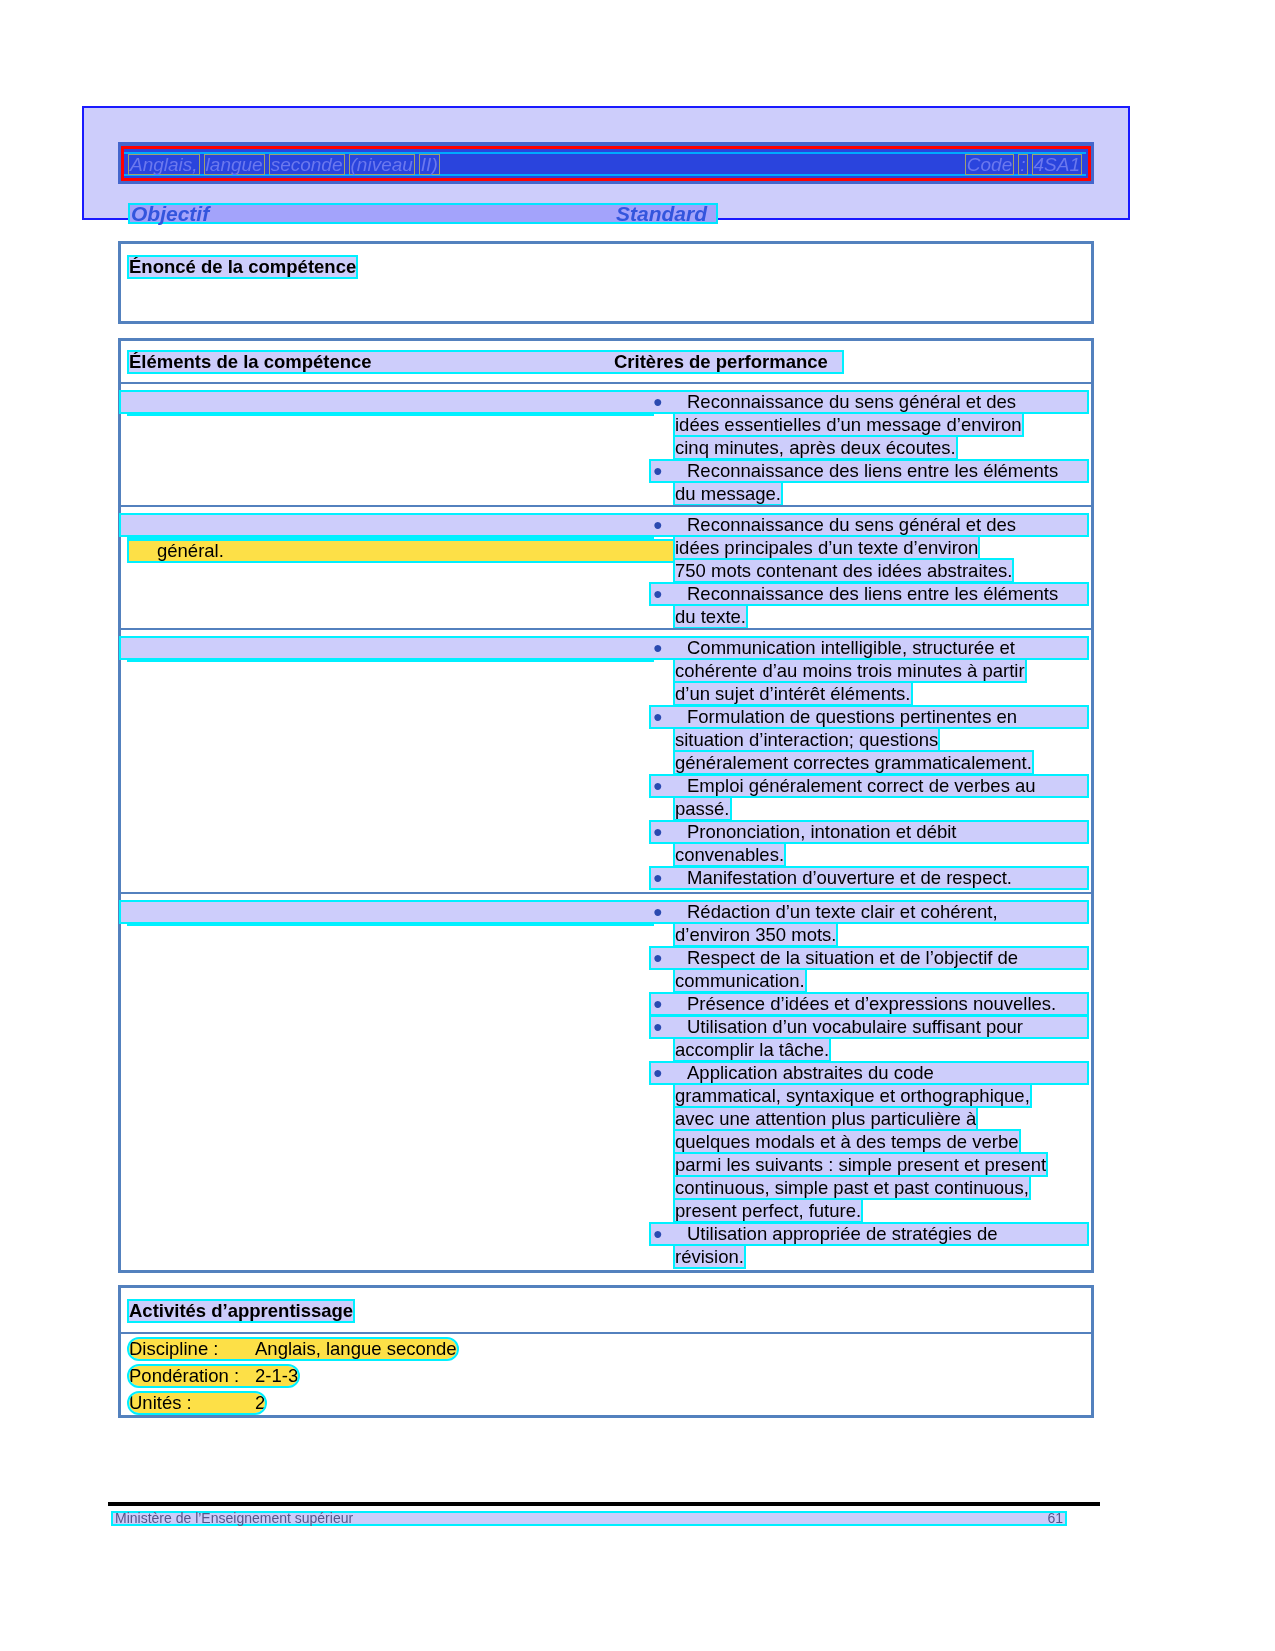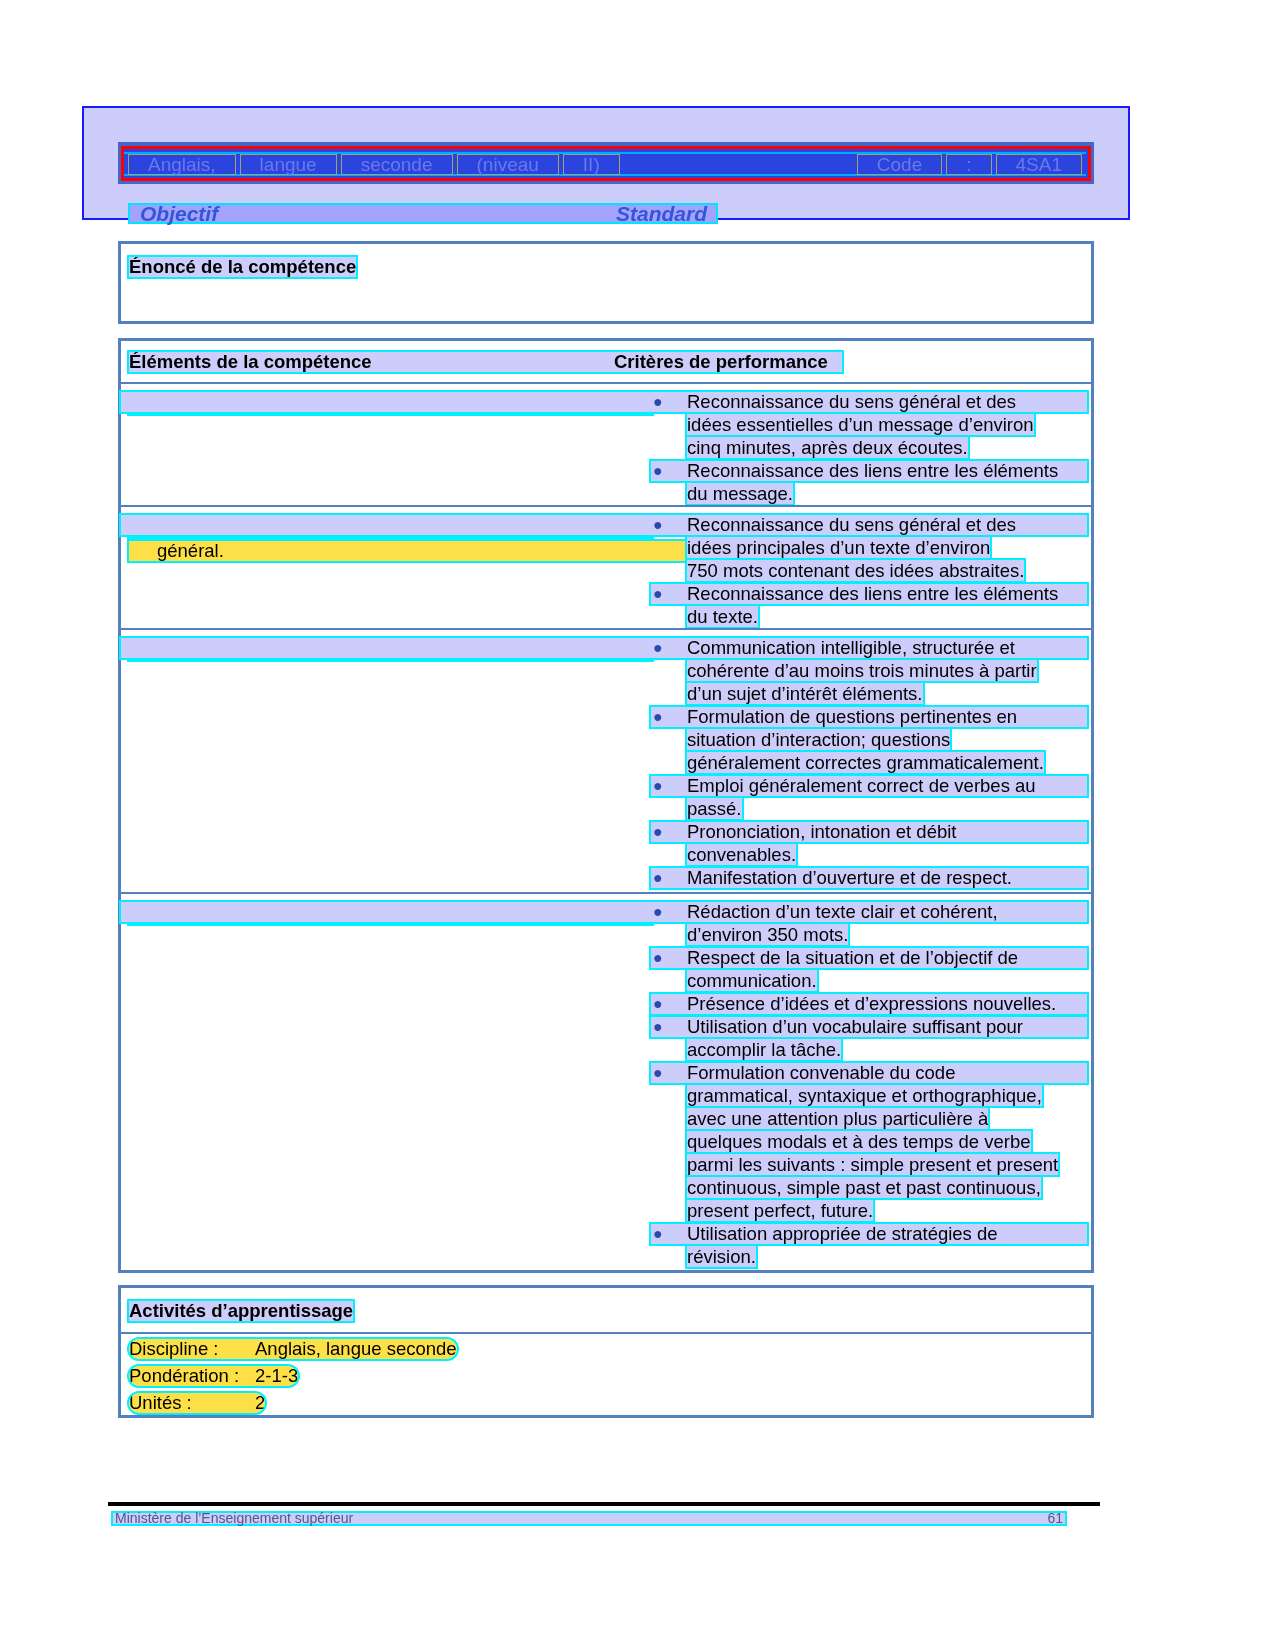--- a/index.html
+++ b/index.html
@@ -18,30 +18,30 @@
     .title-bar-inner {
       position: absolute; left: 121px; top: 146px; width: 970px; height: 35px;
       border: 3px solid #ff0000; background: #2a44dd;
     }
     .title-bar-text {
       position: absolute; left: 124px; top: 152px; width: 962px; height: 24px;
       border-top: 2px solid #00aaff; border-bottom: 2px solid #00aaff;
       display: flex; justify-content: space-between; align-items: center;
       font-size: 19px; color: #6b78ee; padding: 0 4px;
     }
-    .title-bar-text .w { border: 1px solid #a0a070; padding: 0 19px; margin-right: 4px; line-height: 19px; }
+    .title-bar-text .w { border: 1px solid #a0a070; padding: 0 1px; margin-right: 4px; line-height: 19px; font-style: italic; }
     .title-bar-text .grp { display: flex; }
 
     .objstd {
       position: absolute; left: 128px; top: 203px; width: 590px; height: 21px;
       background: #a3a3fb; border: 2px solid #00e5ff;
       font-style: italic; font-weight: bold; font-size: 21px; color: #3355dd;
       line-height: 17px;
     }
-    .objstd .l { position: absolute; left: 10px; top: 0; }
+    .objstd .l { position: absolute; left: 1px; top: 0; }
     .objstd .r { position: absolute; left: 486px; top: 0; }
 
     
     .box { position: absolute; left: 118px; width: 976px; border: 3px solid #5381be; background: #fff; }
     .box .row { position: relative; border-top: 2px solid #5381be; }
     .box .row:first-child { border-top: none; }
 
     .hl { background: #cdcdfb; outline: 2px solid #00f0ff; display: inline-block; line-height: 20px; }
     .bold { font-weight: bold; }
 
@@ -66,21 +66,21 @@
     .el-left .cont { padding-left: 28px; }
     .el-right { position: absolute; left: 530px; width: 436px; }
     .crit { position: relative; margin-bottom: 3px; }
     .crit .bullet-line { position: relative; height: 20px; line-height: 20px; font-size: 18.5px; white-space: nowrap; }
     .crit .bullet-line.first-row { background: #cdcdfb; outline: 2px solid #00f0ff; }
     .crit .bullet-line.first-crit { margin-left: -530px; padding-left: 530px; }
     .crit .dot { position: absolute; left: 2px; top: 0; color: #2a4ab0; font-size: 16px; }
     .crit .first-crit .dot { left: 532px; }
     .crit .txt { position: absolute; left: 36px; top: 0; text-align: right; }
     .crit .first-crit .txt { left: 566px; }
-    .crit .cont-line { margin-left: 36px; height: 20px; line-height: 20px; font-size: 18.5px; white-space: nowrap; margin-top: 3px; }
+    .crit .cont-line { margin-left: 24px; height: 20px; line-height: 20px; font-size: 18.5px; white-space: nowrap; margin-top: 3px; }
     .crit .cont-line span { background: #cdcdfb; outline: 2px solid #00f0ff; }
 
     
     #activites { top: 1285px; height: 133px; }
     #activites .r1 { height: 44px; }
     #activites .r1 .hl { position: absolute; left: 8px; top: 13px; }
     #activites .r2 { height: 83px; }
     .kv { position: absolute; left: 8px; font-size: 18.5px; background: #fde047; outline: 2px solid #00f0ff; height: 20px; line-height: 20px; white-space: nowrap; border-radius: 10px; }
     .kv .k { display: inline-block; width: 126px; }
 
@@ -250,21 +250,21 @@
       <div class="crit">
         <div class="bullet-line first-row">
             <span class="dot">●</span>
             <span class="txt">Utilisation d’un vocabulaire suffisant pour</span>
           </div>
         <div class="cont-line"><span>accomplir la tâche.</span></div>
       </div>
       <div class="crit">
         <div class="bullet-line first-row">
             <span class="dot">●</span>
-            <span class="txt">Formulation convenable du code</span>
+            <span class="txt">Application abstraites du code</span>
           </div>
         <div class="cont-line"><span>grammatical, syntaxique et orthographique,</span></div>
         <div class="cont-line"><span>avec une attention plus particulière à</span></div>
         <div class="cont-line"><span>quelques modals et à des temps de verbe</span></div>
         <div class="cont-line"><span>parmi les suivants : simple present et present</span></div>
         <div class="cont-line"><span>continuous, simple past et past continuous,</span></div>
         <div class="cont-line"><span>present perfect, future.</span></div>
       </div>
       <div class="crit">
         <div class="bullet-line first-row">

